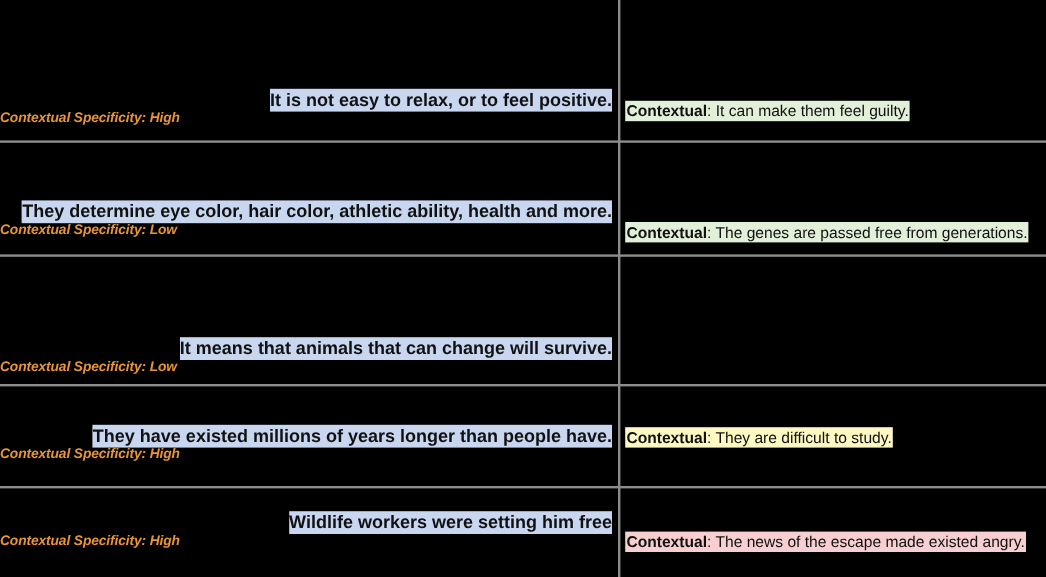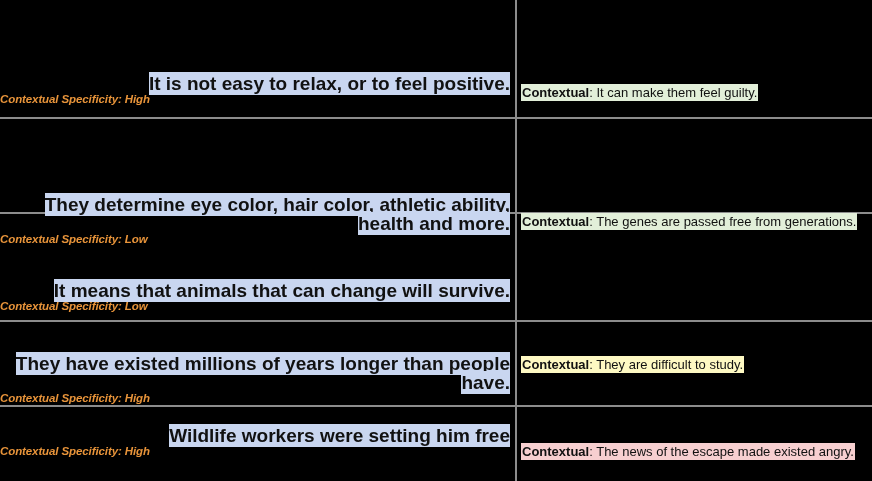--- a/index.html
+++ b/index.html
@@ -51,21 +51,21 @@
   .left-cell {
     position: absolute;
     left: 0;
     top: 0;
     width: 512px;
     box-sizing: border-box;
     padding: 0;
   }
   .left-text {
     text-align: right;
-    font-size: 19px;
+    font-size: 15px;
     font-weight: bold;
     line-height: 19px;
     color: #0d0d0d;
     margin: 0;
     padding: 0 2px 0 0;
     word-spacing: 0px;
   }
   .left-text span.hl {
     background: #c9d6f0;
     color: #111111;
@@ -133,21 +133,21 @@
   <div class="row" style="top:0px;height:117px;">
     <div class="left-cell" style="top:74px;">
       <p class="left-text"><span class="hl">It is not easy to relax, or to feel positive.</span></p>
       <p class="spec-label"><span>Contextual Specificity:</span> <span class="val">High</span></p>
     </div>
     <div class="right-cell" style="top:84px;">
       <p class="right-text"><span class="hl tint-green"><span class="tag">Contextual</span><span>:</span> <span>It can make them feel guilty.</span></span></p>
     </div>
   </div>
 
-  <div class="row" style="top:119px;height:80px;margin-top:28px;">
+  <div class="row" style="top:119px;height:80px;">
     <div class="left-cell" style="top:48px;">
       <p class="left-text"><span class="hl">They determine eye color, hair color, athletic ability, health and more.</span></p>
       <p class="spec-label"><span>Contextual Specificity:</span> <span class="val">Low</span></p>
     </div>
     <div class="right-cell" style="top:66px;">
       <p class="right-text"><span class="hl tint-green"><span class="tag">Contextual</span><span>:</span> <span>The genes are passed free from generations.</span></span></p>
     </div>
   </div>
 
   <div class="row" style="top:214px;height:128px;">

